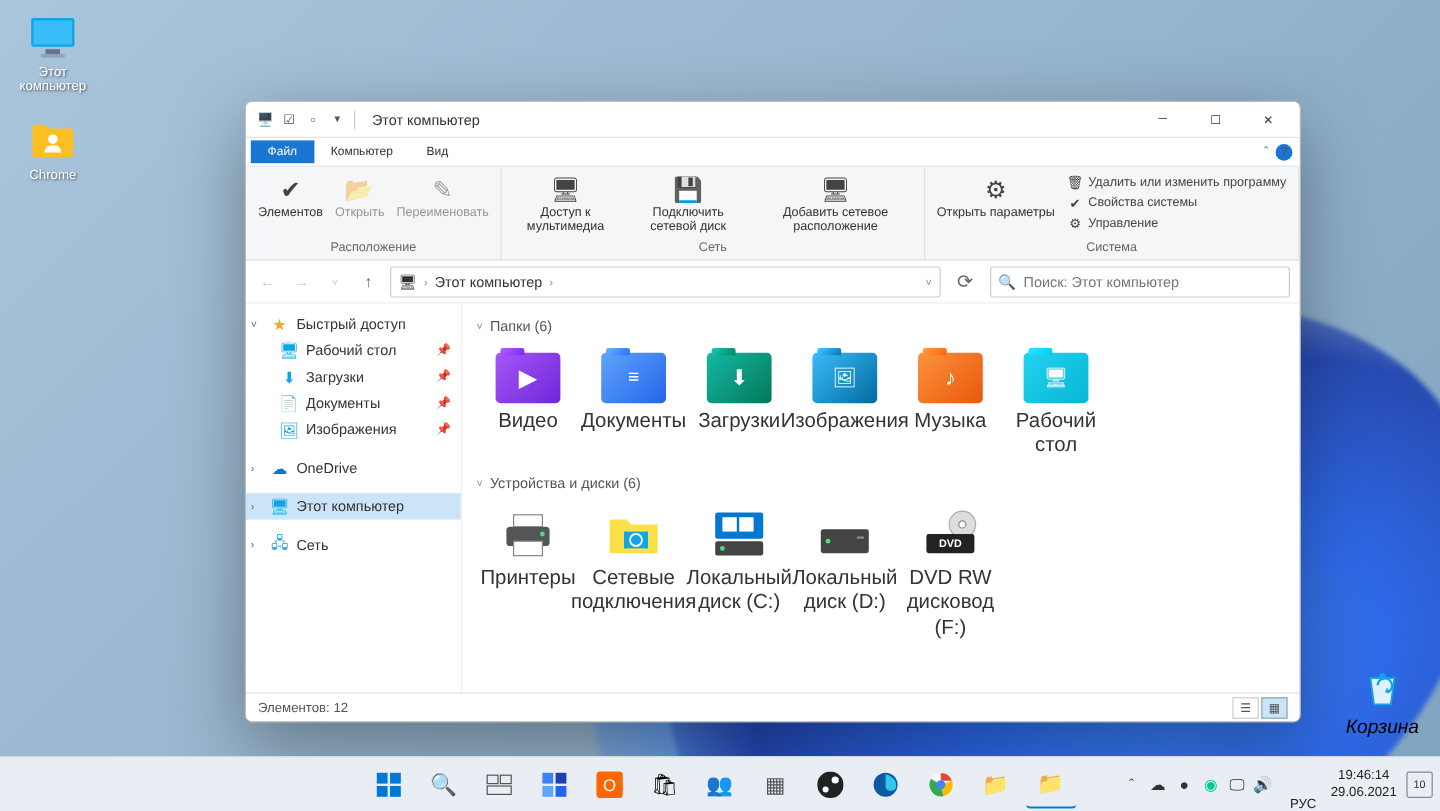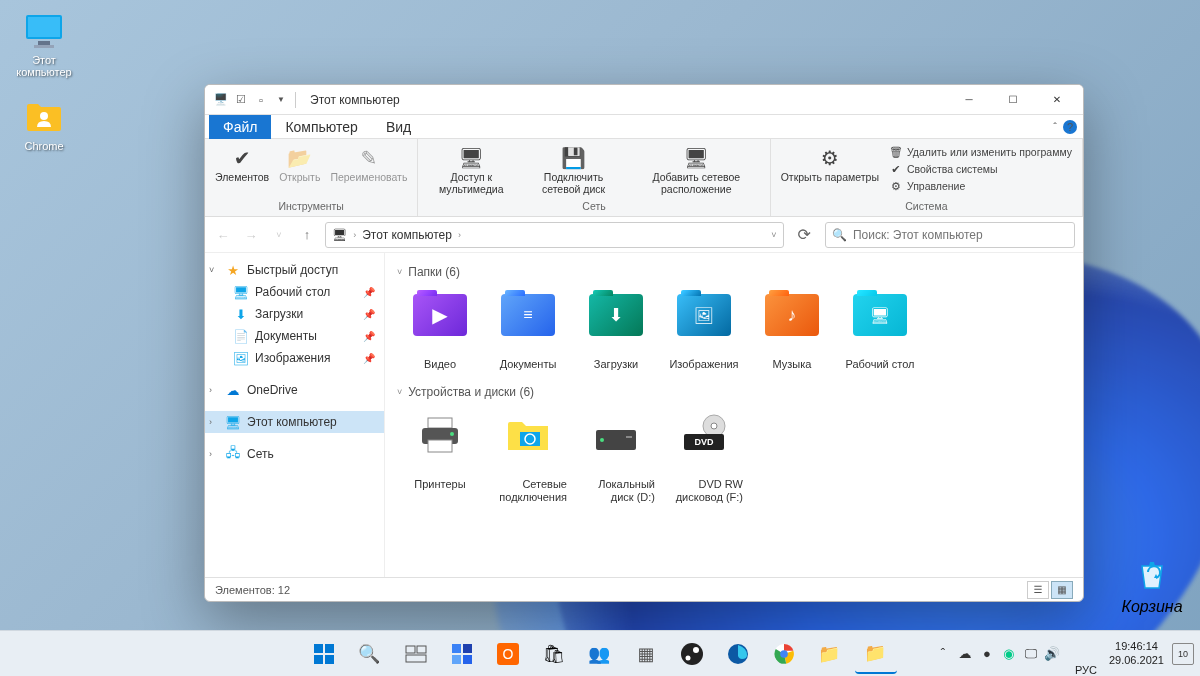--- a/index.html
+++ b/index.html
@@ -30,21 +30,21 @@
   .window { position: absolute; top: 84px; left: 204px; width: 880px; height: 518px; background: #fff; border-radius: 6px; box-shadow: 0 20px 60px rgba(0,0,0,.35); display: flex; flex-direction: column; border: 1px solid #bbb; overflow: hidden; }
   .titlebar { height: 30px; background: #fff; display: flex; align-items: center; padding: 0 4px; border-bottom: 1px solid #e0e0e0; }
   .qat { display: flex; gap: 4px; align-items: center; padding-left: 4px; }
   .qat-ic { width: 16px; height: 16px; display: flex; align-items: center; justify-content: center; font-size: 11px; color: #555; }
   .title-text { font-size: 12px; color: #333; margin-left: 8px; }
   .title-sep { width: 1px; height: 16px; background: #ccc; margin: 0 6px; }
   .win-controls { margin-left: auto; display: flex; }
   .win-btn { width: 44px; height: 30px; display: flex; align-items: center; justify-content: center; font-size: 10px; color: #333; cursor: pointer; }
 
   .ribbon-tabs { height: 24px; background: #fff; display: flex; align-items: center; padding-left: 4px; border-bottom: 1px solid #e0e0e0; }
-  .rt-tab { font-size: 14px; padding: 4px 14px; color: #333; cursor: pointer; }
+  .rt-tab { font-size: 10px; padding: 4px 14px; color: #333; cursor: pointer; }
   .rt-tab.active { background: #1976d2; color: #fff; }
   .rt-help { margin-left: auto; margin-right: 6px; display: flex; gap: 6px; align-items: center; }
   .rt-help span { font-size: 11px; color: #555; cursor: pointer; }
   .help-circle { width: 14px; height: 14px; border-radius: 50%; background: #1976d2; color: #fff; font-size: 10px; display: flex; align-items: center; justify-content: center; }
 
   .ribbon { height: 78px; background: #f5f6f7; display: flex; border-bottom: 1px solid #ddd; font-size: 11px; color: #444; }
   .ribbon-group { display: flex; flex-direction: column; padding: 3px 6px 2px; border-right: 1px solid #e0e0e0; }
   .rg-items { display: flex; gap: 2px; flex: 1; align-items: flex-start; }
   .rg-title { text-align: center; font-size: 10.5px; color: #666; margin-top: auto; padding-bottom: 2px; }
   .rbtn { display: flex; flex-direction: column; align-items: center; justify-content: flex-start; padding: 2px 4px; cursor: pointer; min-width: 48px; text-align: center; border-radius: 3px; }
@@ -74,21 +74,21 @@
   .sb-item .sb-ic { width: 16px; height: 16px; display: flex; align-items: center; justify-content: center; font-size: 13px; }
   .sb-item .pin { margin-left: auto; color: #888; font-size: 10px; }
   .sb-sep { height: 10px; }
 
   .main-pane { flex: 1; padding: 8px 12px; overflow-y: auto; }
   .section-hdr { display: flex; align-items: center; gap: 6px; font-size: 12px; color: #555; margin: 4px 0 8px; cursor: pointer; }
   .section-hdr .sh-chev { font-size: 9px; color: #888; }
   .items-grid { display: flex; flex-wrap: wrap; gap: 6px 2px; margin-bottom: 10px; }
   .it { width: 86px; display: flex; flex-direction: column; align-items: center; padding: 4px; cursor: pointer; border-radius: 3px; }
   .it-ic { width: 60px; height: 48px; display: flex; align-items: center; justify-content: center; position: relative; }
-  .it-txt { font-size: 11px; color: #333; text-align: right; line-height: 1.2; margin-top: 19px; }
+  .it-txt { font-size: 17px; color: #333; text-align: center; line-height: 1.2; margin-top: 2px; }
 
   .folder-rect { width: 54px; height: 42px; border-radius: 4px; position: relative; display: flex; align-items: center; justify-content: center; }
   .folder-rect::before { content: ''; position: absolute; top: -4px; left: 4px; width: 20px; height: 6px; border-radius: 2px 2px 0 0; background: inherit; filter: brightness(1.1); }
 
   .statusbar { height: 24px; border-top: 1px solid #e0e0e0; display: flex; align-items: center; padding: 0 10px; font-size: 11px; color: #555; }
   .status-right { margin-left: auto; display: flex; gap: 2px; }
   .view-btn { width: 22px; height: 18px; border: 1px solid #ccc; display: flex; align-items: center; justify-content: center; font-size: 10px; cursor: pointer; color: #555; }
   .view-btn.active { background: #cce4f7; border-color: #8ab; }
 </style>
 </head>
@@ -168,21 +168,21 @@
           </div>
         <div class="rbtn" style="opacity:.5;">
             <div class="ric">📂</div>
             <div class="rtxt">Открыть</div>
           </div>
         <div class="rbtn" style="opacity:.5;">
             <div class="ric">✎</div>
             <div class="rtxt">Переименовать</div>
           </div>
       </div>
-      <div class="rg-title">Инструменты</div>
+      <div class="rg-title">Расположение</div>
     </div>
     <div class="ribbon-group">
       <div class="rg-items">
         <div class="rbtn">
             <div class="ric">🖥</div>
             <div class="rtxt">Доступ к мультимедиа</div>
           </div>
         <div class="rbtn">
             <div class="ric">💾</div>
             <div class="rtxt">Подключить сетевой диск</div>
@@ -363,20 +363,32 @@
                 <path d="M6 14 L6 38 L46 38 L46 14 L24 14 L20 10 L8 10 Q6 10 6 12 Z" fill="#fde047"></path>
                 <rect x="18" y="20" width="20" height="14" fill="#0ea5e9"></rect>
                 <circle cx="28" cy="27" r="5" fill="none" stroke="#fff" stroke-width="1.5"></circle>
               </svg>
             </div>
             <div class="it-txt">Сетевые подключения</div>
           </div>
         <div class="it">
             <div class="it-ic">
               <svg width="52" height="46">
+                <rect x="6" y="4" width="40" height="22" rx="2" fill="#0078d4"></rect>
+                <rect x="12" y="8" width="12" height="12" fill="#fff"></rect>
+                <rect x="26" y="8" width="12" height="12" fill="#fff"></rect>
+                <rect x="6" y="28" width="40" height="12" rx="2" fill="#444"></rect>
+                <circle cx="12" cy="34" r="2" fill="#4ade80"></circle>
+              </svg>
+            </div>
+            <div class="it-txt">Локальный диск (C:)</div>
+          </div>
+        <div class="it">
+            <div class="it-ic">
+              <svg width="52" height="46">
                 <rect x="6" y="18" width="40" height="20" rx="2" fill="#444"></rect>
                 <circle cx="12" cy="28" r="2" fill="#4ade80"></circle>
                 <rect x="36" y="24" width="6" height="2" fill="#888"></rect>
               </svg>
             </div>
             <div class="it-txt">Локальный диск (D:)</div>
           </div>
         <div class="it">
             <div class="it-ic">
               <svg width="52" height="46">

